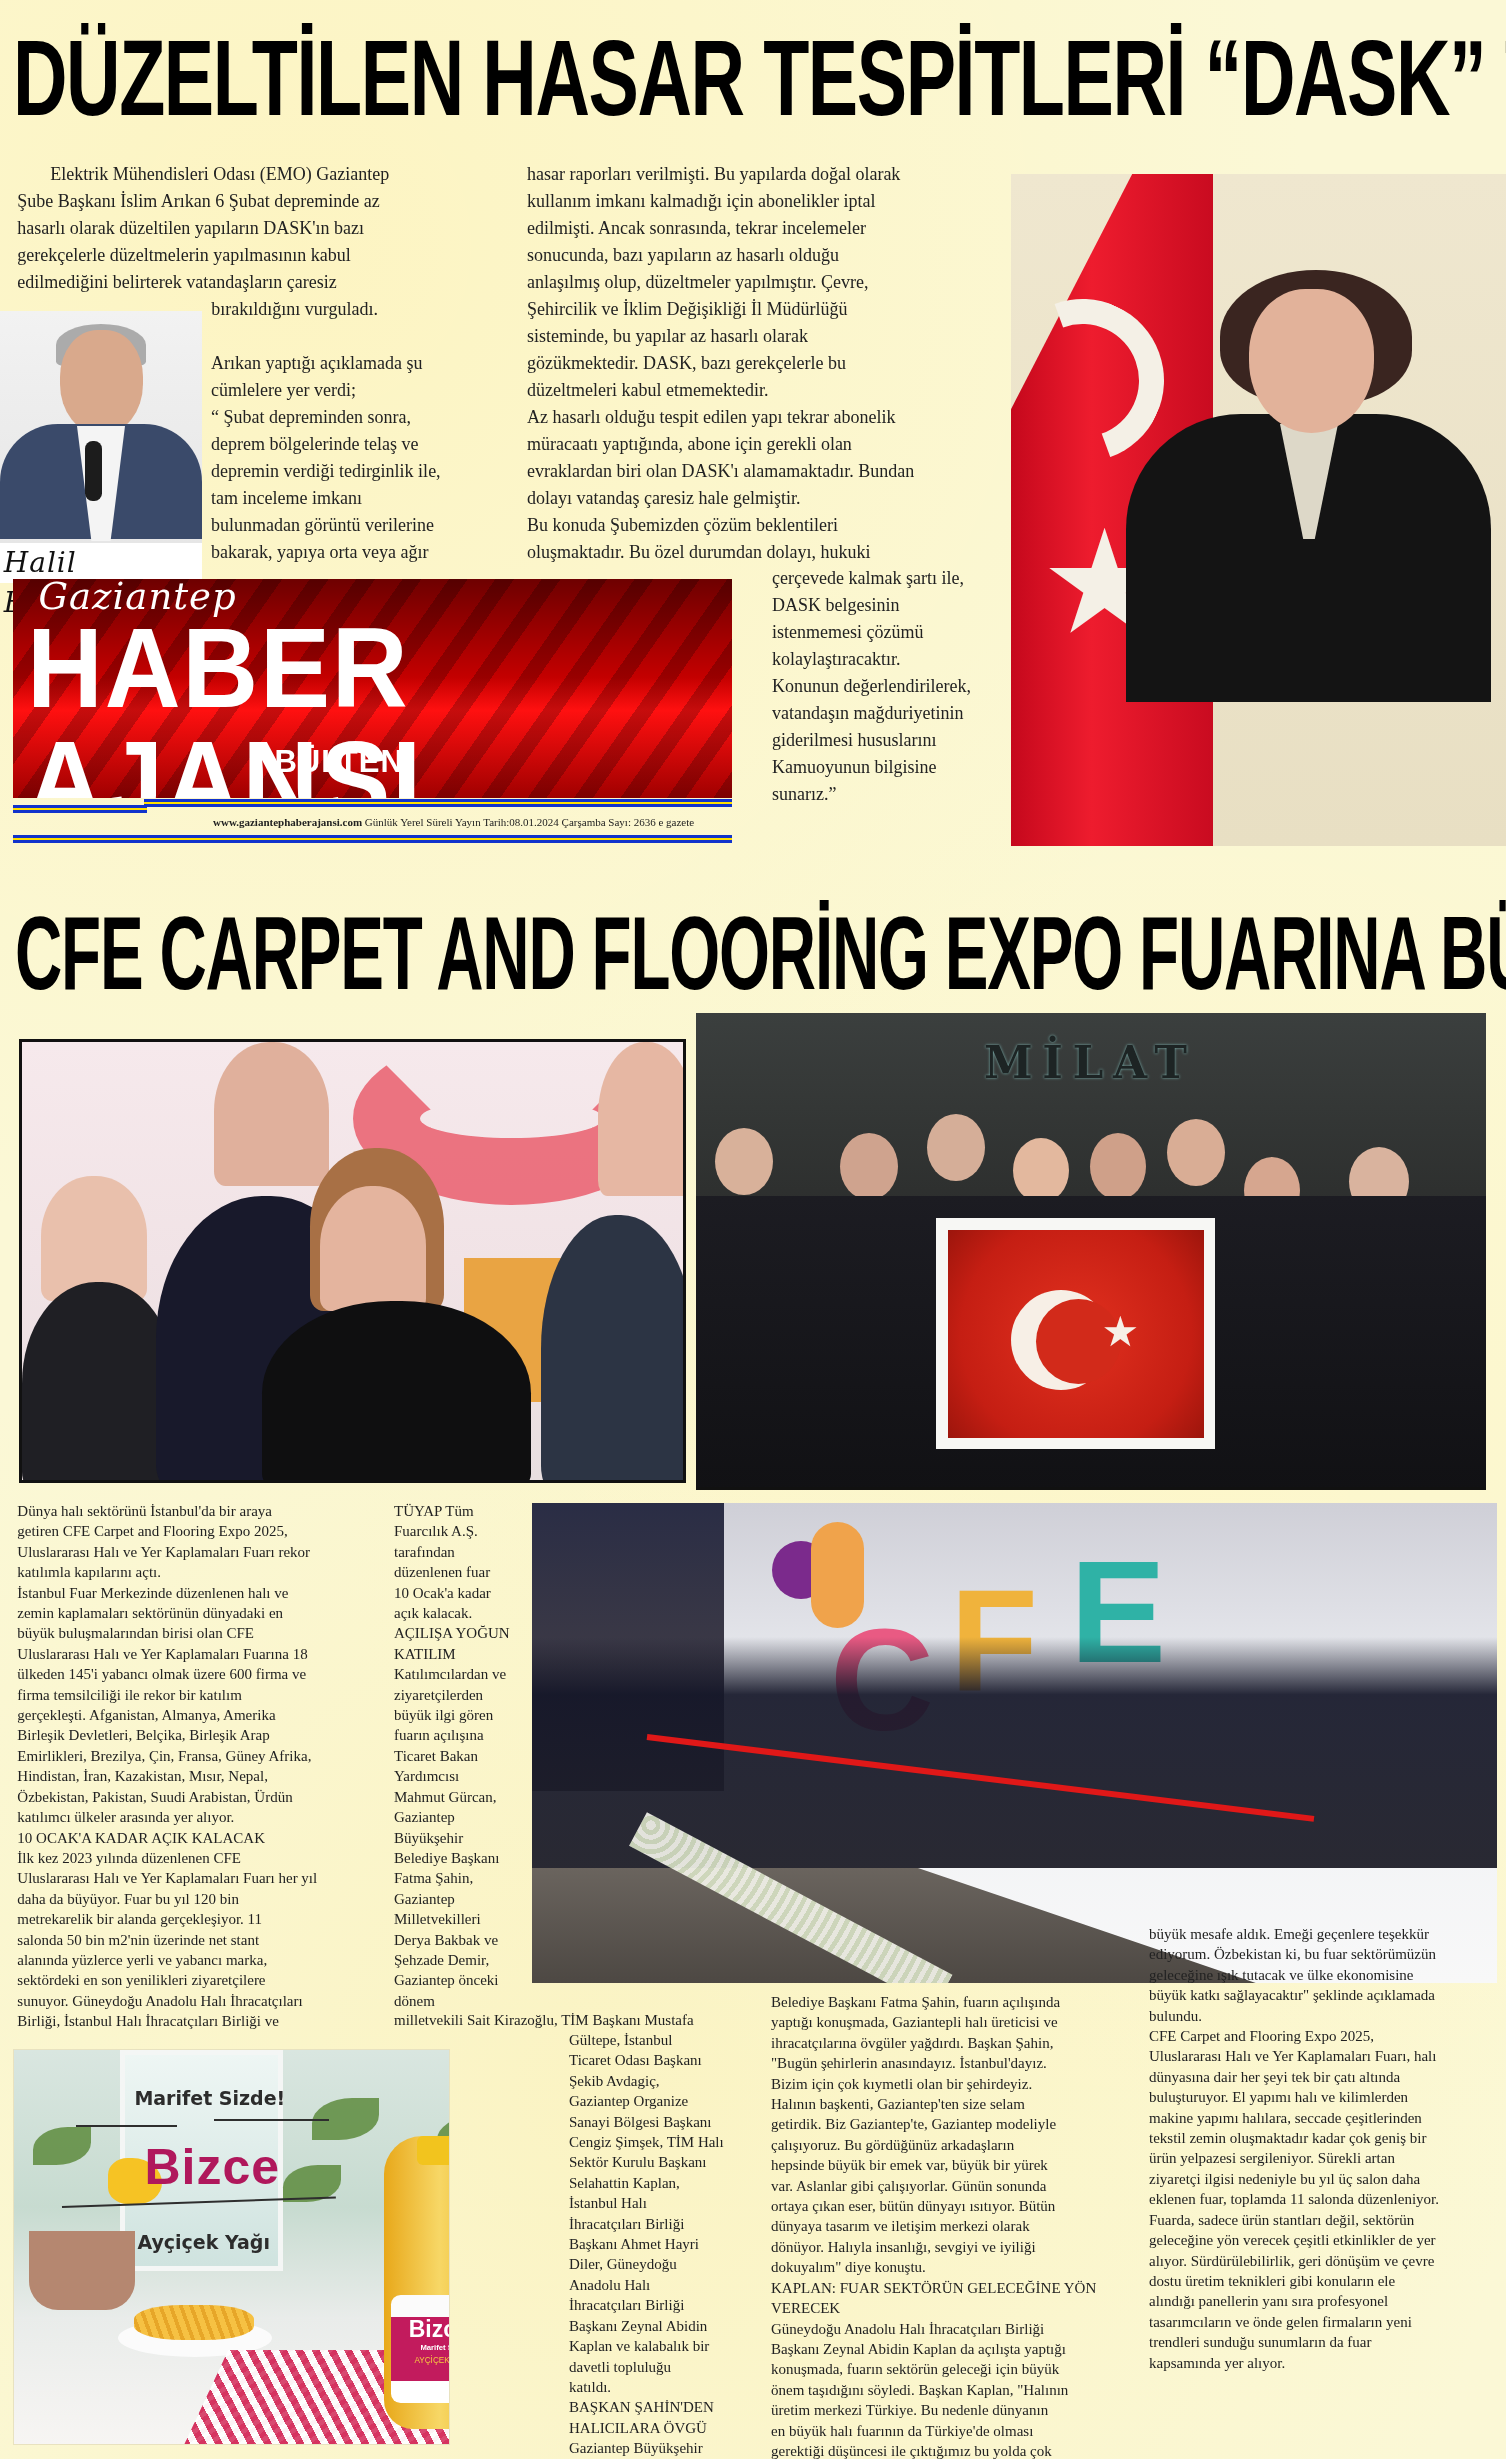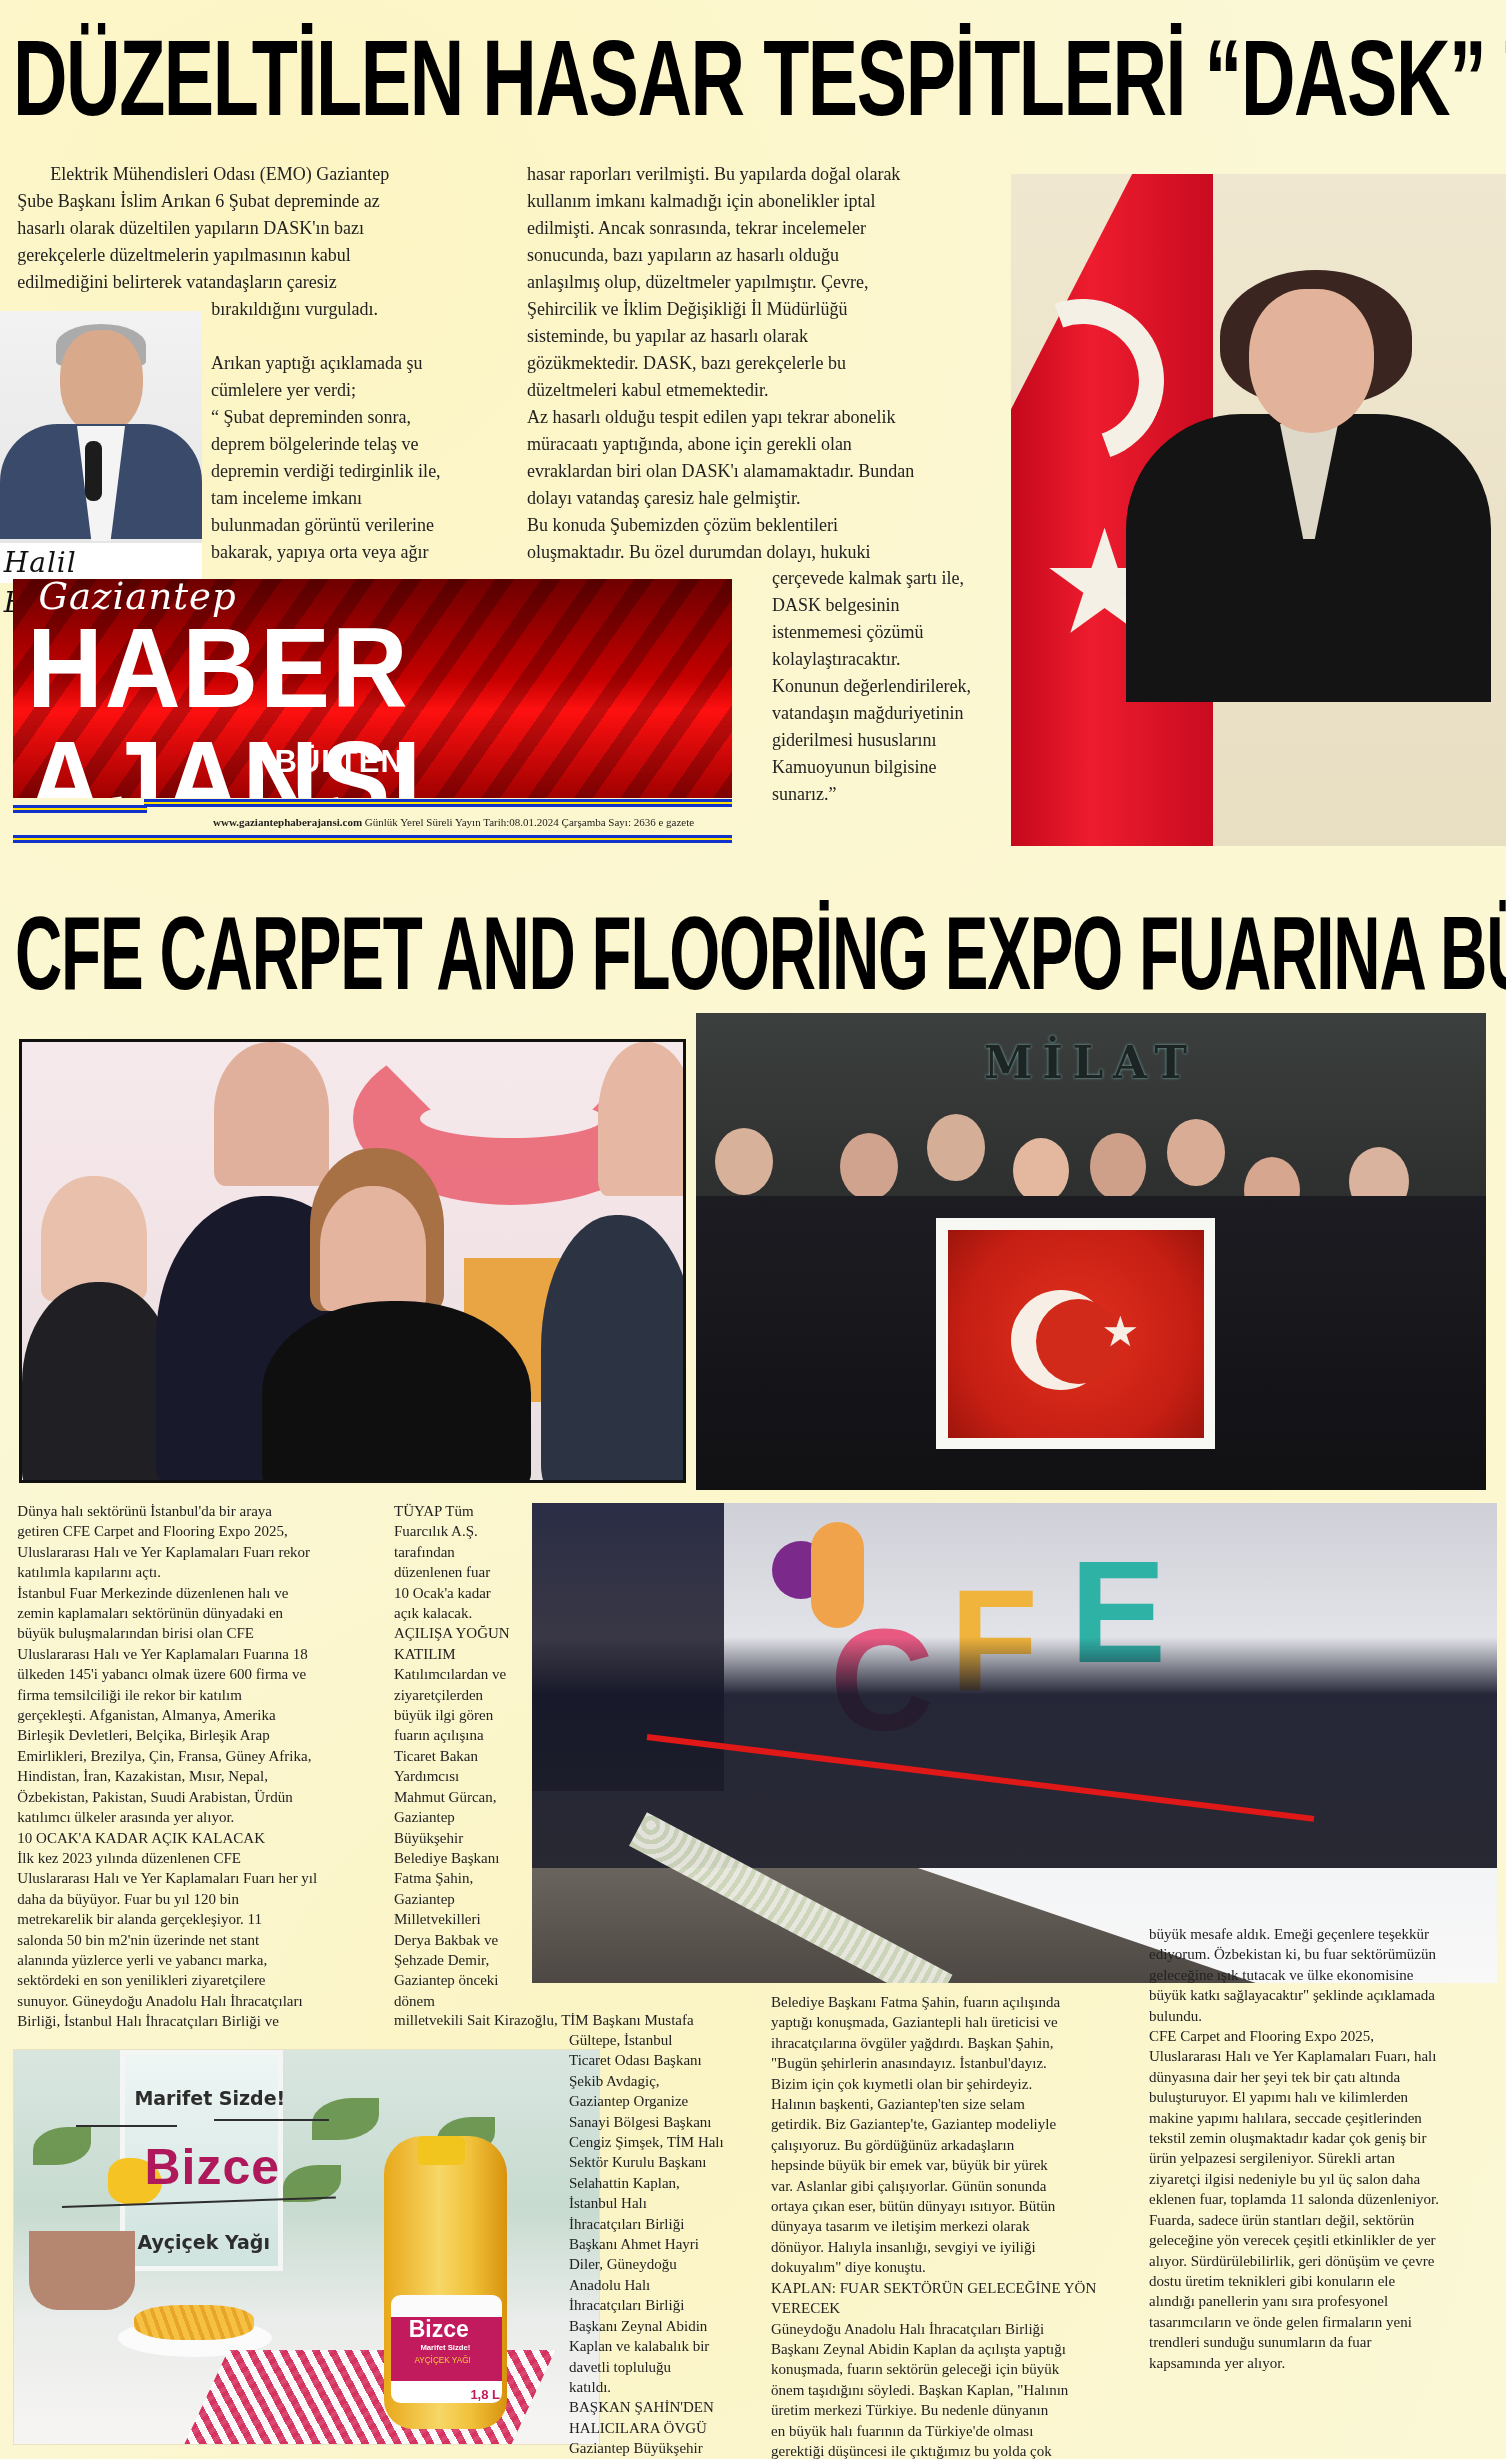--- a/index.html
+++ b/index.html
@@ -320,21 +320,21 @@
   <div class="cfe" style="left:538px; top:38px; color:#2fb2a6;">E</div>
   <div class="abs" style="left:240px; top:38px; width:58px; height:58px; border-radius:50%; background:#7b2a8c;"></div>
   <div class="abs" style="left:279px; top:19px; width:53px; height:106px; border-radius:29px; background:#f0a34b;"></div>
   <div class="abs" style="left:0; top:0; width:192px; height:288px; background: linear-gradient(180deg,#2a2d45 0%, #4b4447 100%);"></div>
   <div class="abs" style="left:0; top:134px; width:965px; height:231px; background: linear-gradient(180deg, rgba(20,22,40,.0) 0%, rgba(20,22,40,.92) 25%, rgba(30,30,40,.95) 100%); clip-path: polygon(0 0,100% 0,100% 100%, 0 100%);"></div>
   <div class="floor"></div>
   <div class="flowers"></div>
   <div class="ribbon"></div>
 </div>
 
-<div class="photo ad" style="left:13.4px; top:2049px; width:587px; height:396px;">
+<div class="photo ad" style="left:13.4px; top:2049px; width:437px; height:396px;">
   <div class="window"></div>
   <div class="leaf" style="left:19px; top:77px; width:58px; height:38px;"></div>
   <div class="leaf" style="left:298px; top:48px; width:67px; height:42px;"></div>
   <div class="leaf" style="left:269px; top:115px; width:58px; height:37px;"></div>
   <div class="leaf" style="left:423px; top:67px; width:58px; height:38px;"></div>
   <div class="pot"></div>
   <div class="tag1">Marifet Sizde!</div>
   <div class="line" style="left:62px; top:75px; width:101px;"></div>
   <div class="line" style="left:200px; top:69px; width:115px;"></div>
   <div class="blob"></div>

